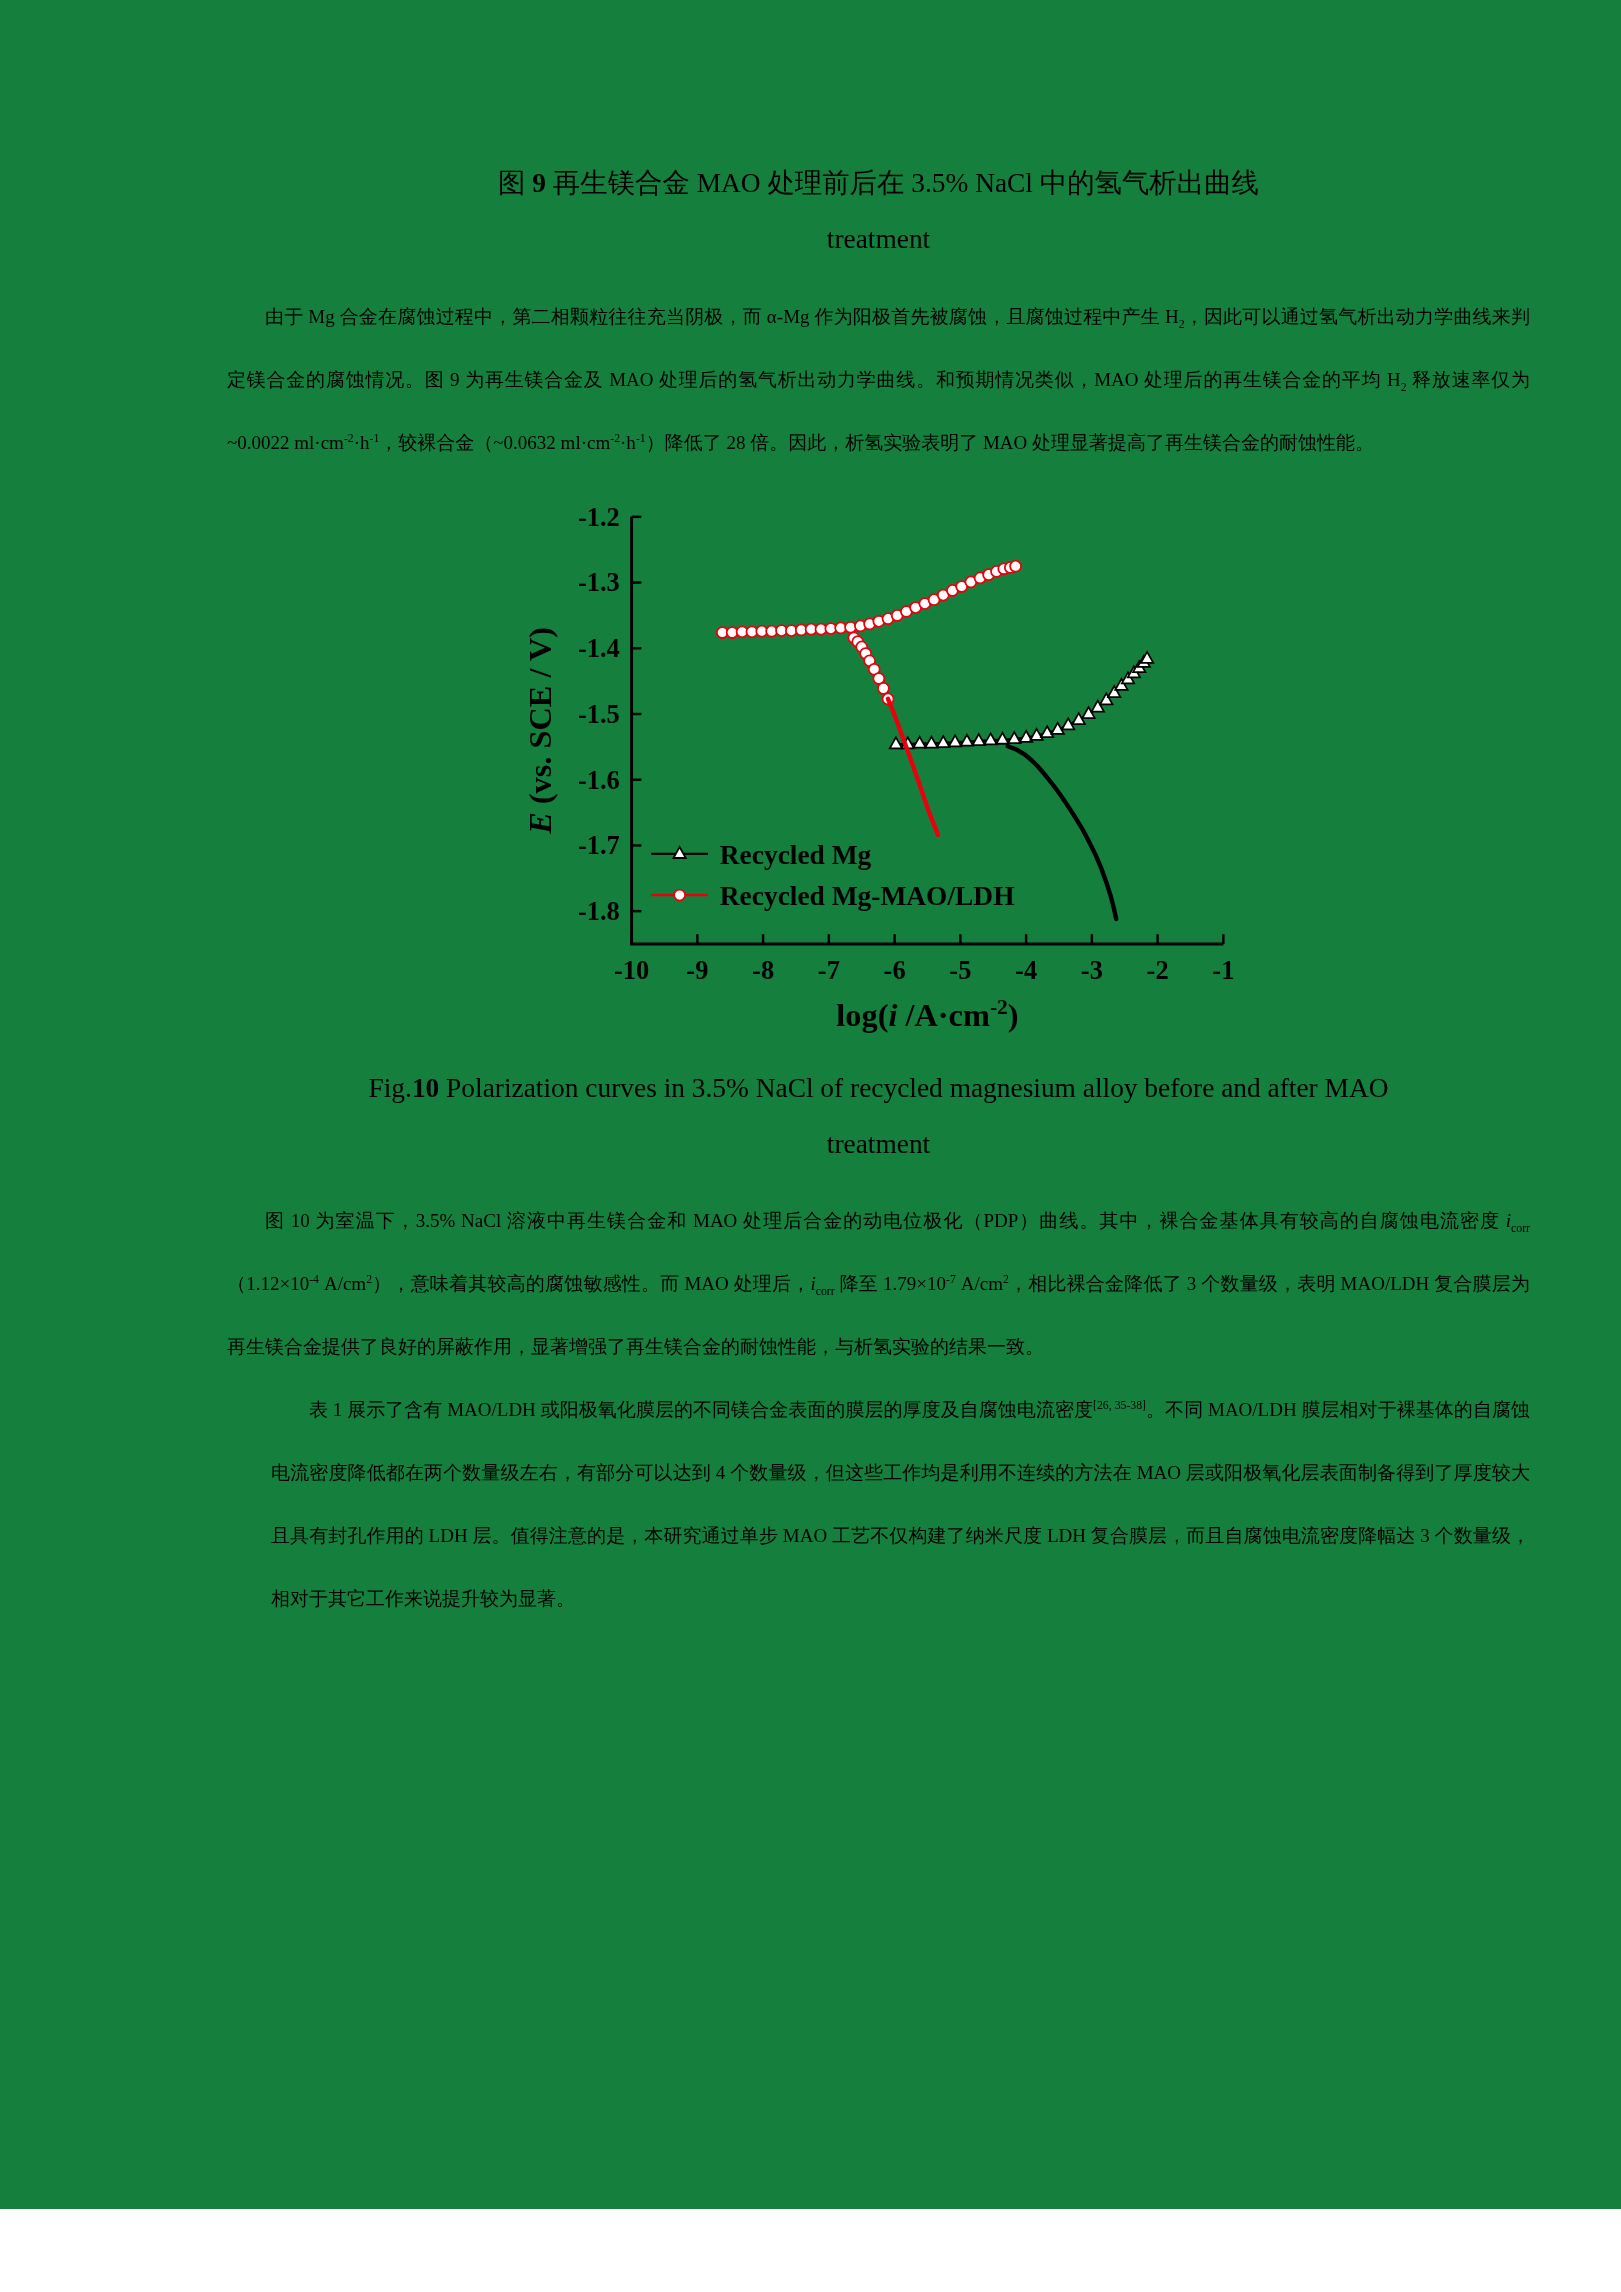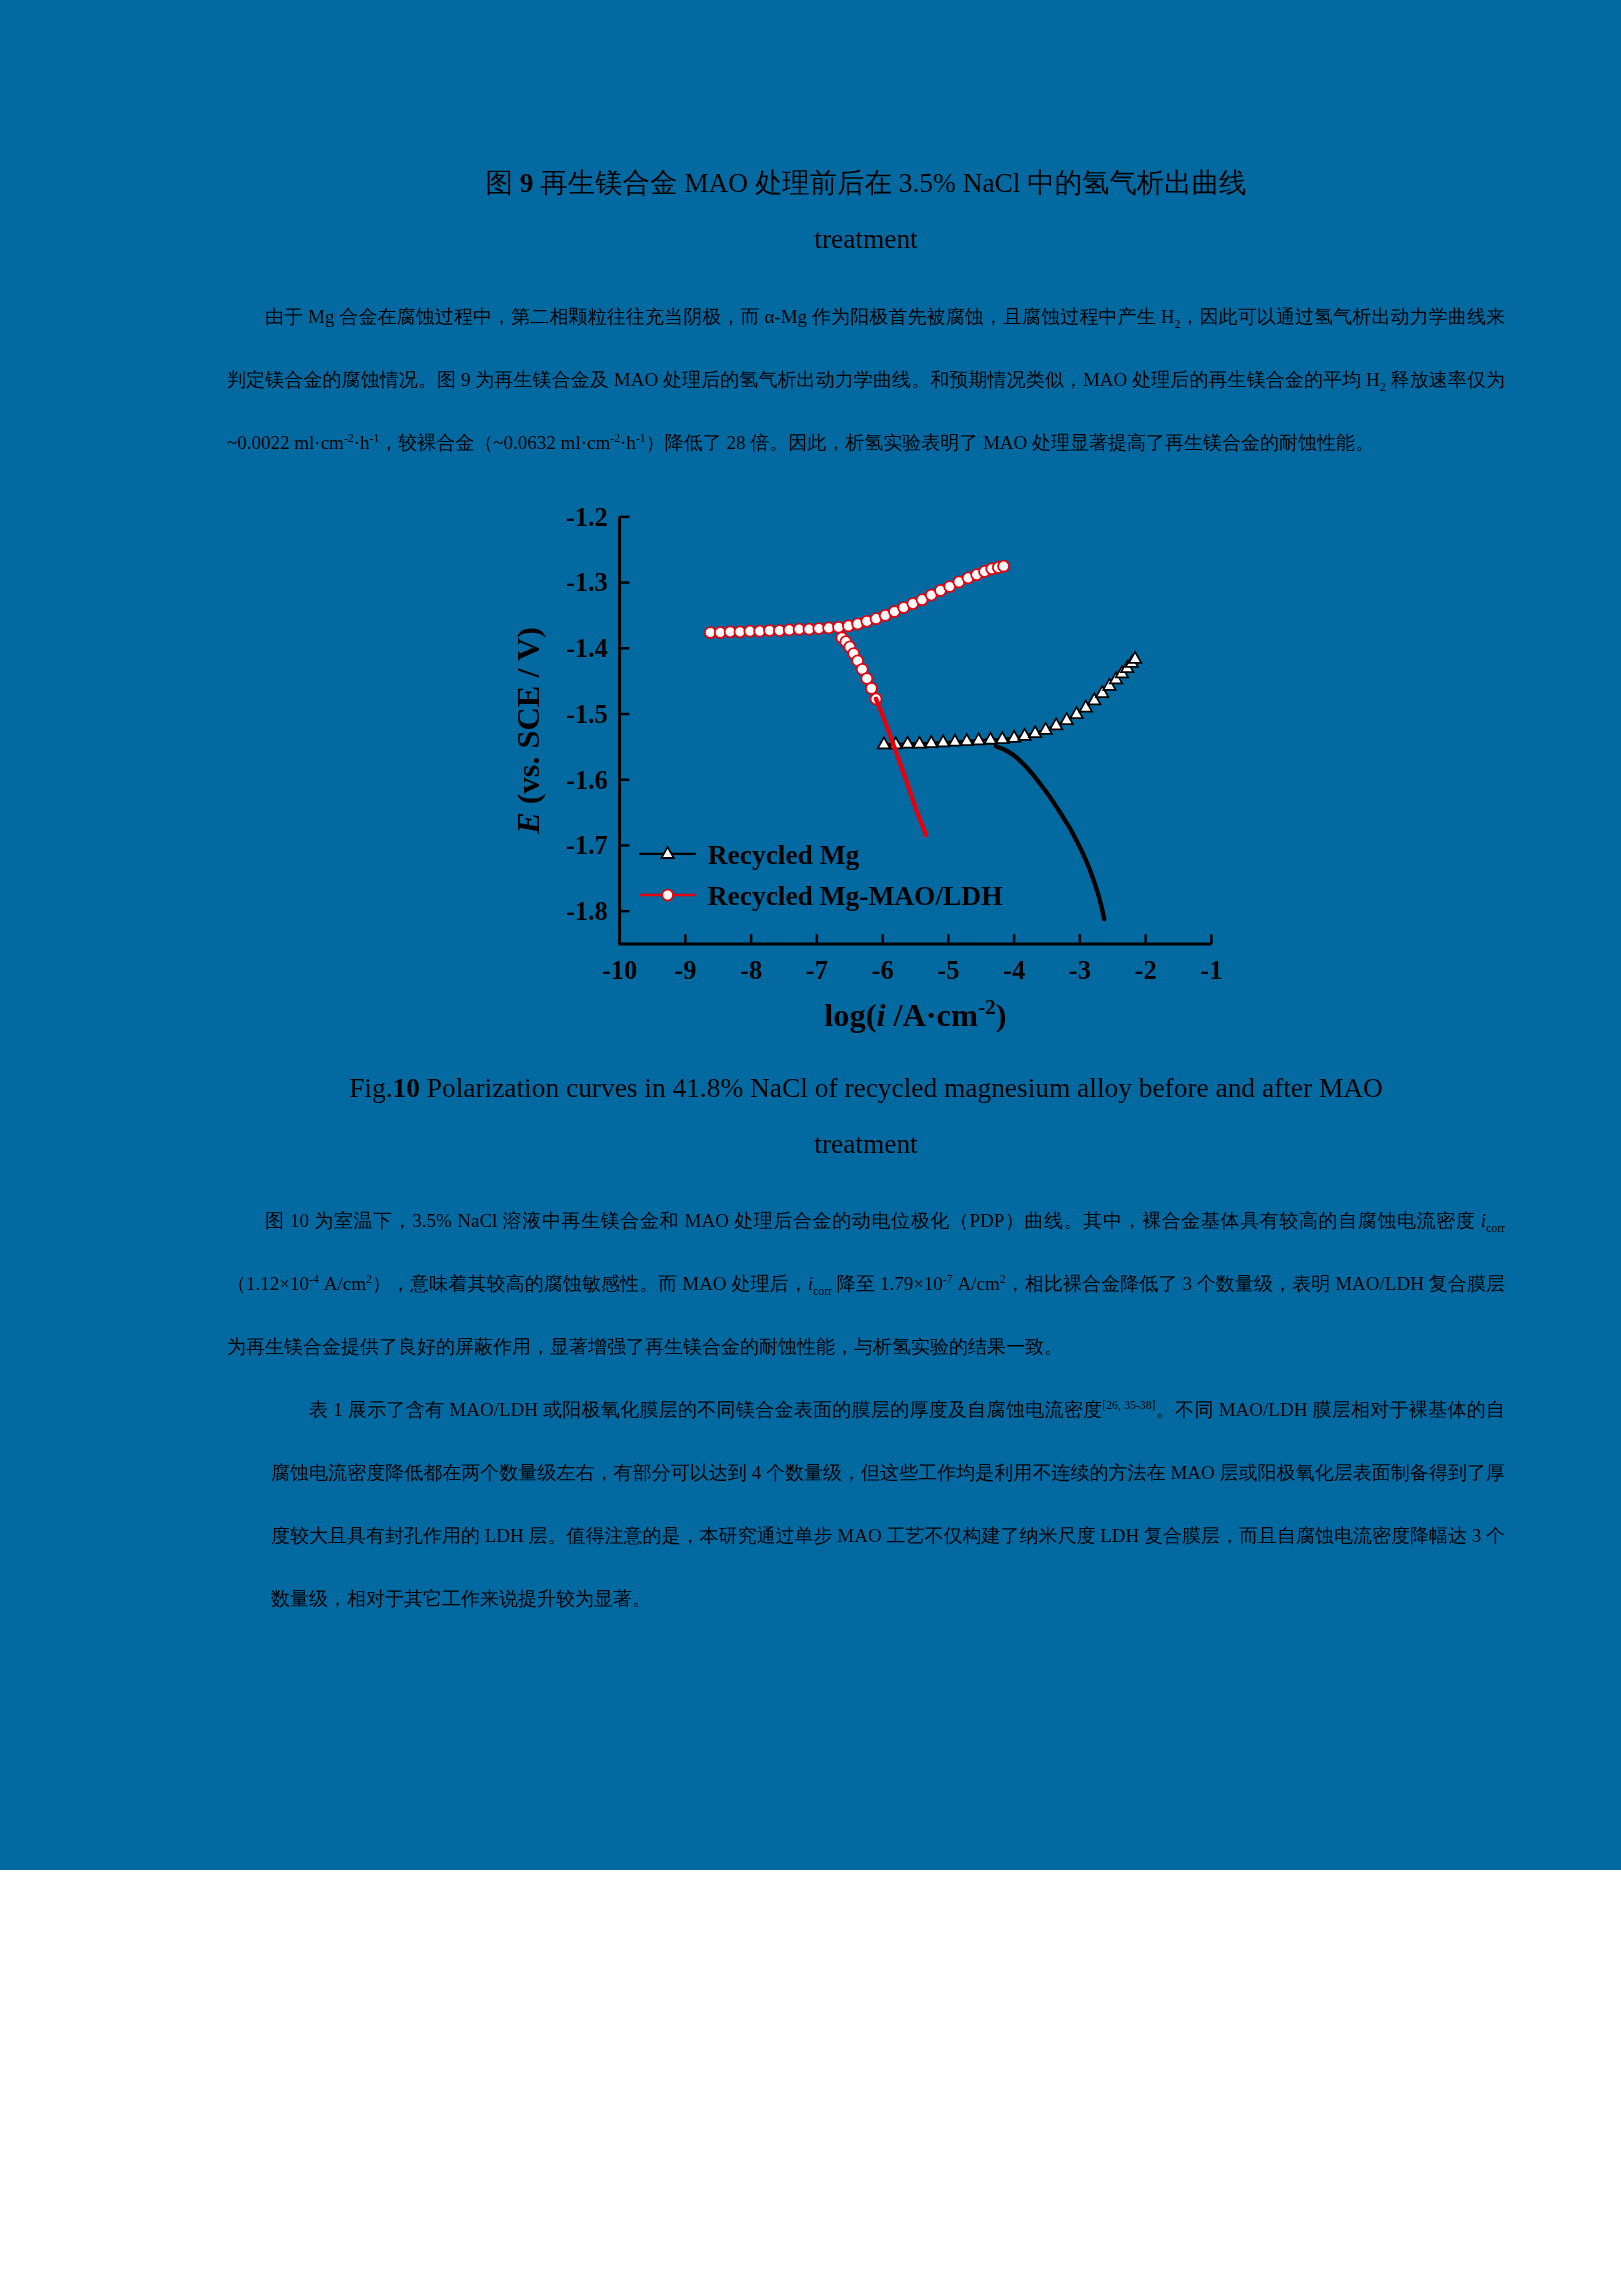--- a/index.html
+++ b/index.html
@@ -1,18 +1,18 @@
 <!DOCTYPE html>
 <html><head>
 <meta charset="utf-8">
 <style>
   html,body{margin:0;padding:0;background:#ffffff;}
   .page{
-    width:1621px;height:1870px;background:#0369a1;box-sizing:border-box;
-    padding:155px 116px 0 227px;color:#000;overflow:hidden;
+    width:1621px;height:2209px;background:#15803d;box-sizing:border-box;
+    padding:155px 91px 0 227px;color:#000;overflow:hidden;
     font-family:"Liberation Serif","DejaVu Serif",serif;
   }
   .caption{text-align:center;font-size:27.4px;line-height:56px;margin:0;}
   .cap-line{white-space:nowrap;}
   .para{
     font-size:19px;line-height:63px;text-align:justify;text-indent:2em;
     margin:17.6px 0 0;
   }
   .para+.para{margin-top:0;margin-left:44px;}
   sup,sub{font-size:0.62em;line-height:0;}
@@ -157,21 +157,21 @@
           <path d="M 167 353 L 173.3 364.2 L 160.7 364.2 Z" stroke="#000000" stroke-width="1.8" fill="#fff"></path>
           <text x="208" y="370" class="legend">Recycled Mg</text>
           <line x1="138" y1="402" x2="196" y2="402" stroke="#e8000d" stroke-width="2.5"></line>
           <circle cx="167" cy="402" r="5.6" stroke="#e8000d" stroke-width="1.8" fill="#fff"></circle>
           <text x="208" y="412" class="legend">Recycled Mg-MAO/LDH</text>
         </g>
       </svg>
   </figure>
 
   <div class="caption">
-    <div class="cap-line"><span>Fig.</span><span style="font-weight: bold;">10</span><span> Polarization curves in 41.8% NaCl of recycled magnesium alloy before and after MAO</span></div>
+    <div class="cap-line"><span>Fig.</span><span style="font-weight: bold;">10</span><span> Polarization curves in 3.5% NaCl of recycled magnesium alloy before and after MAO</span></div>
     <div class="cap-line">treatment</div>
   </div>
 
   <p class="para"><span>图 10 为室温下，3.5% NaCl 溶液中再生镁合金和 MAO 处理后合金的动电位极化（PDP）曲线。其中，裸合金基体具有较高的自腐蚀电流密度 </span><span style="font-style: italic;">i</span><sub>corr</sub><span>（1.12×10</span><sup>-4</sup><span> A/cm</span><sup>2</sup><span>），意味着其较高的腐蚀敏感性。而 MAO 处理后，</span><span style="font-style: italic;">i</span><sub>corr</sub><span> 降至 1.79×10</span><sup>-7</sup><span> A/cm</span><sup>2</sup><span>，相比裸合金降低了 3 个数量级，表明 MAO/LDH 复合膜层为再生镁合金提供了良好的屏蔽作用，显著增强了再生镁合金的耐蚀性能，与析氢实验的结果一致。</span></p>
   <p class="para"><span>表 1 展示了含有 MAO/LDH 或阳极氧化膜层的不同镁合金表面的膜层的厚度及自腐蚀电流密度</span><sup>[26, 35-38]</sup><span>。不同 MAO/LDH 膜层相对于裸基体的自腐蚀电流密度降低都在两个数量级左右，有部分可以达到 4 个数量级，但这些工作均是利用不连续的方法在 MAO 层或阳极氧化层表面制备得到了厚度较大且具有封孔作用的 LDH 层。值得注意的是，本研究通过单步 MAO 工艺不仅构建了纳米尺度 LDH 复合膜层，而且自腐蚀电流密度降幅达 3 个数量级，相对于其它工作来说提升较为显著。</span></p>
 
 </div>
 
 
 </body></html>

